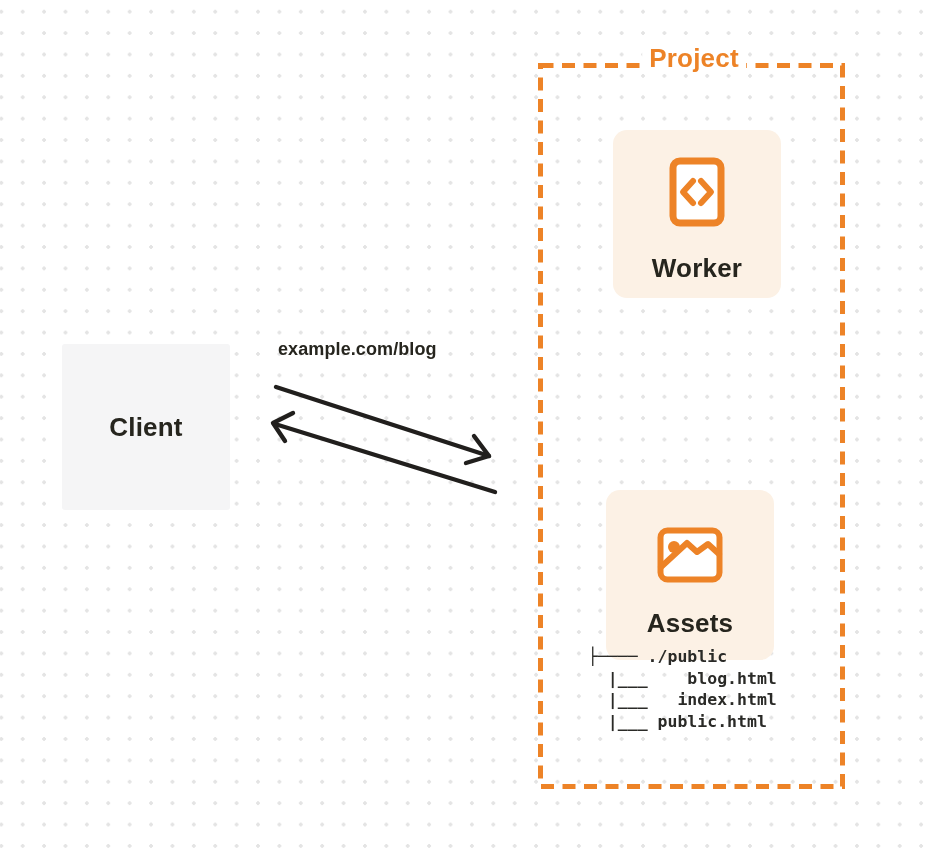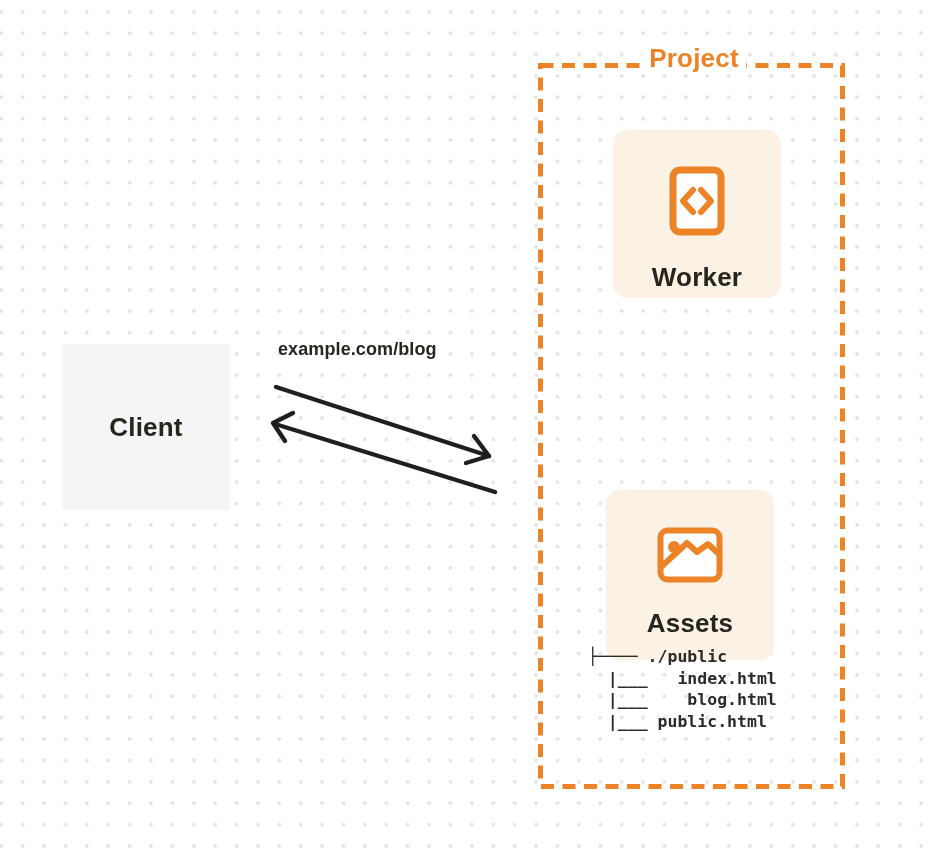--- a/index.html
+++ b/index.html
@@ -67,21 +67,21 @@
   }
   .card {
     position: absolute;
     width: 168px;
     background: #FCF1E5;
     border-radius: 14px;
     display: flex;
     flex-direction: column;
     align-items: center;
   }
-  .card.worker { left: 613px; top: 130px; height: 168px; padding-top: 36px; }
+  .card.worker { left: 613px; top: 130px; height: 168px; padding-top: 27px; }
   .card.assets { left: 606px; top: 490px; height: 170px; padding-top: 37px; }
   .card .icon-wrap { line-height: 0; }
   .card.worker .node-label { margin-top: 26px; }
   .card.assets .node-label { margin-top: 25px; }
   .file-tree {
     position: absolute;
     left: 588px;
     top: 646px;
     font-family: "DejaVu Sans Mono", monospace;
     font-size: 16.5px;
@@ -135,15 +135,15 @@
     <span class="icon-wrap">
       <svg width="66" height="56" viewBox="0 0 66 56">
         <rect x="3.5" y="3.5" width="59" height="49" rx="7" fill="#ffffff" stroke="#ED8327" stroke-width="6"></rect>
         <circle cx="17" cy="20" r="6" fill="#ED8327"></circle>
         <path d="M4,40 L30,16 L40,25 L51,17 L62,27" fill="none" stroke="#ED8327" stroke-width="6" stroke-linecap="round" stroke-linejoin="round"></path>
       </svg>
     </span>
     <span class="node-label">Assets</span>
   </div>
 
-  <pre class="file-tree"><div>├──── ./public</div><div>  |___   index.html</div><div>  |___    blog.html</div><div>  |___ public.html</div></pre>
+  <pre class="file-tree"><div>├──── ./public</div><div>  |___    blog.html</div><div>  |___   index.html</div><div>  |___ public.html</div></pre>
 
 </div>
 
 </body></html>

